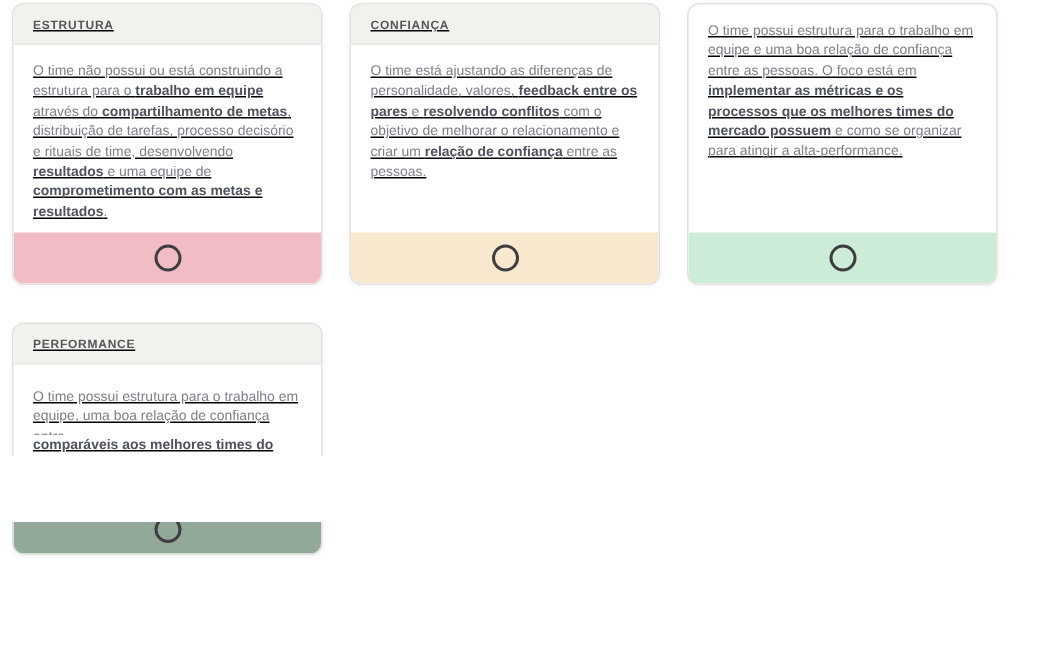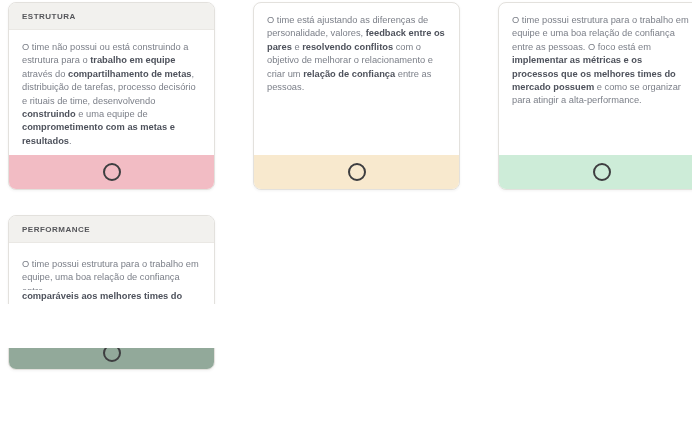--- a/index.html
+++ b/index.html
@@ -11,21 +11,22 @@
     overflow: hidden;
   }
   .wrap { padding: 2px 3px 0 8px; position: relative; }
   .page-title {
     font-size: 14px; font-weight: bold; color: #262a33;
     margin: 0 0 7px 0; letter-spacing: 0.1px;
   }
   .grid {
     display: grid;
     grid-template-columns: repeat(3, 207px);
-    column-gap: 38px;
+    column-gap: 18px;
+    text-decoration: underline;
   }
   .card {
     box-sizing: border-box;
     border: 1px solid #e3e1dd;
     border-radius: 8px;
     background: #ffffff;
     height: 188px;
     display: flex; flex-direction: column;
     box-shadow: 0 1px 3px rgba(0,0,0,0.05);
     overflow: hidden;
@@ -72,28 +73,29 @@
 <body>
 
 <div class="wrap">
 
 
   <div class="grid">
 
     <div class="card">
       <div class="card-header">ESTRUTURA</div>
       <div class="card-body">
-        <p><span>O time não possui ou está construindo a estrutura para o </span><b>trabalho em equipe</b><span> através do </span><b>compartilhamento de metas</b><span>, distribuição de tarefas, processo decisório e rituais de time, desenvolvendo </span><b>construindo</b><span> e uma equipe de </span><b>comprometimento com as metas e resultados</b><span>.</span></p>
+        <p><span>O time não possui ou está construindo a estrutura para o </span><b>trabalho em equipe</b><span> através do </span><b>compartilhamento de metas</b><span>, distribuição de tarefas, processo decisório e rituais de time, desenvolvendo </span><b>resultados</b><span> e uma equipe de </span><b>comprometimento com as metas e resultados</b><span>.</span></p>
       </div>
       <div class="card-footer" style="background: rgb(242, 188, 196);">
         <span class="radio" role="radio" aria-checked="false"></span>
       </div>
     </div>
 
     <div class="card">
+      <div class="card-header">CONFIANÇA</div>
       <div class="card-body">
         <p><span>O time está ajustando as diferenças de personalidade, valores, </span><b>feedback entre os pares</b><span> e </span><b>resolvendo conflitos</b><span> com o objetivo de melhorar o relacionamento e criar um </span><b>relação de confiança</b><span> entre as pessoas.</span></p>
       </div>
       <div class="card-footer" style="background: rgb(248, 233, 206);">
         <span class="radio" role="radio" aria-checked="false"></span>
       </div>
     </div>
 
     <div class="card">
       <div class="card-body">

